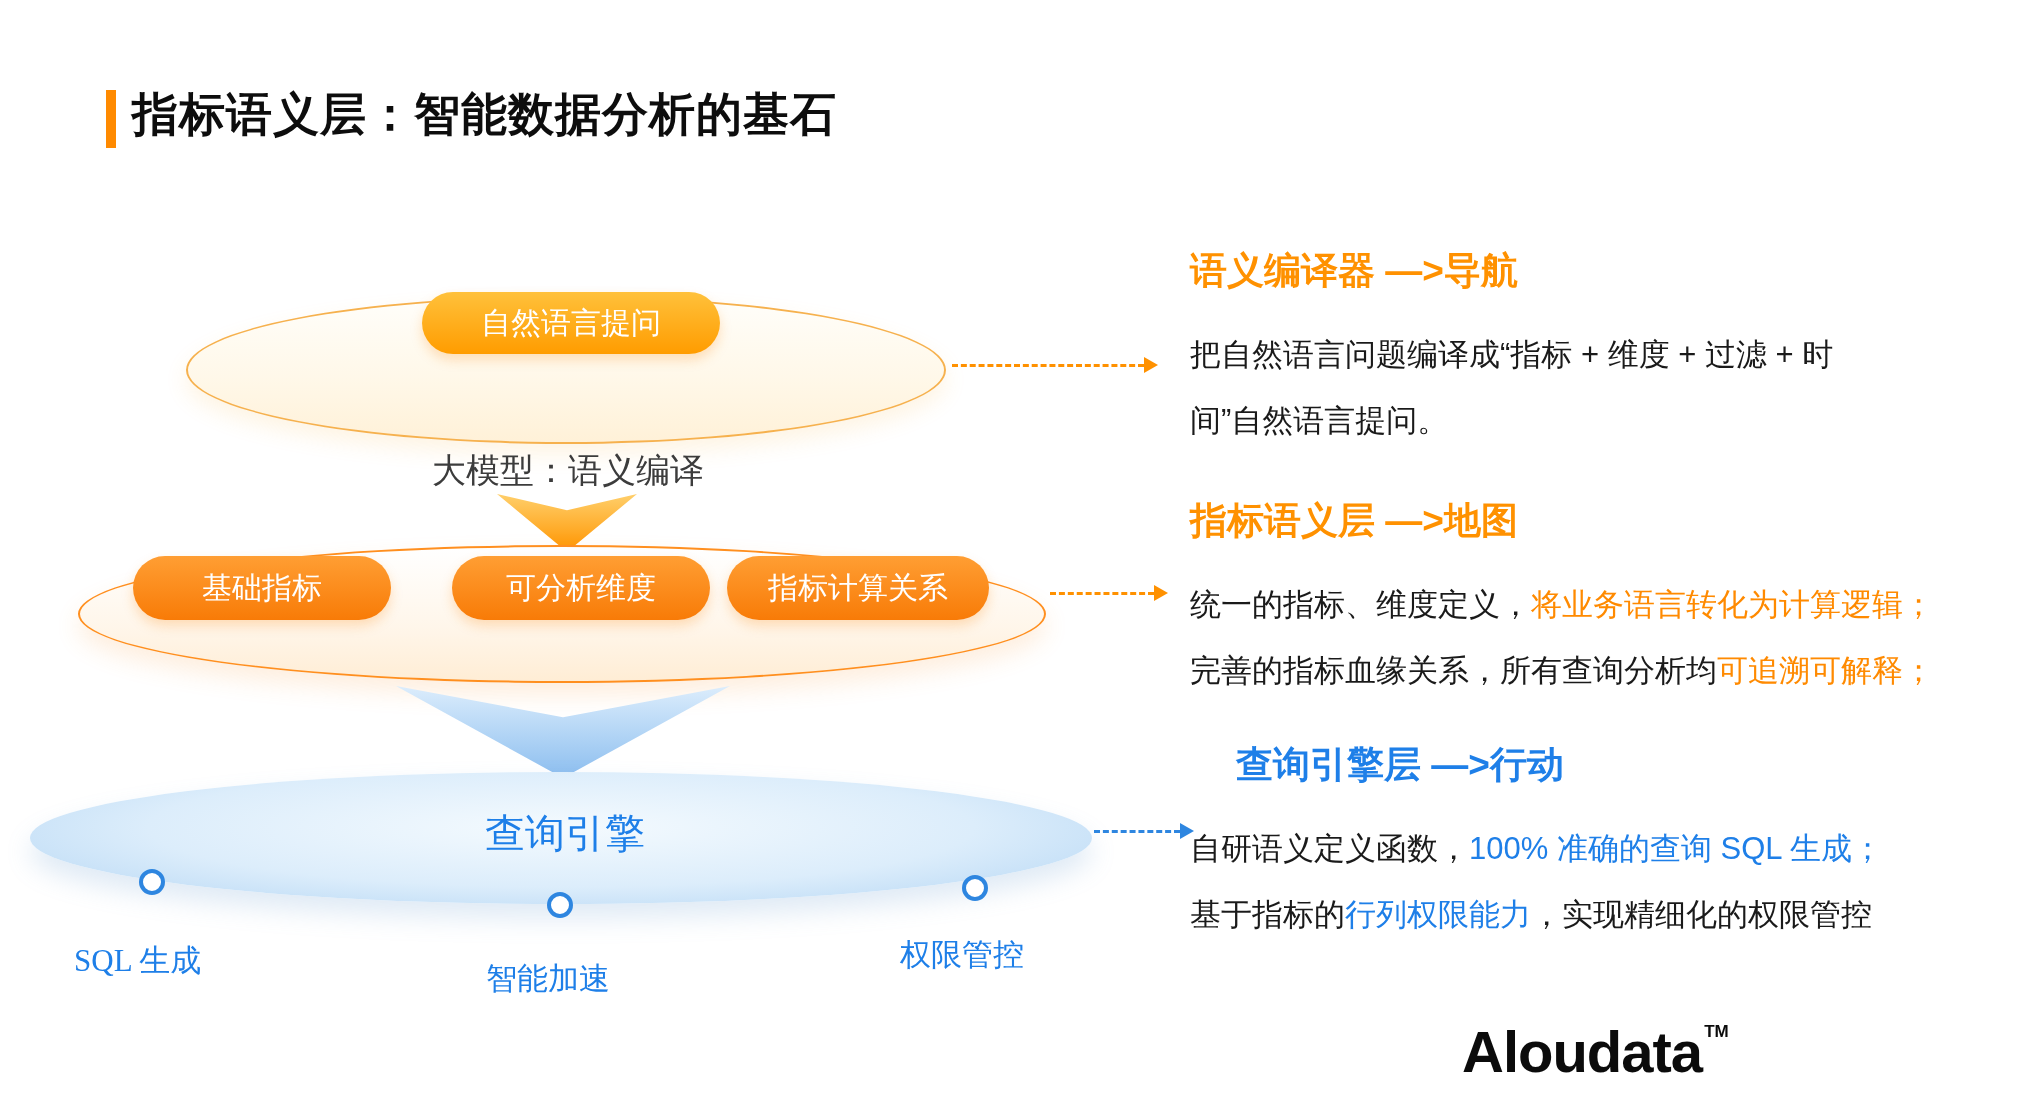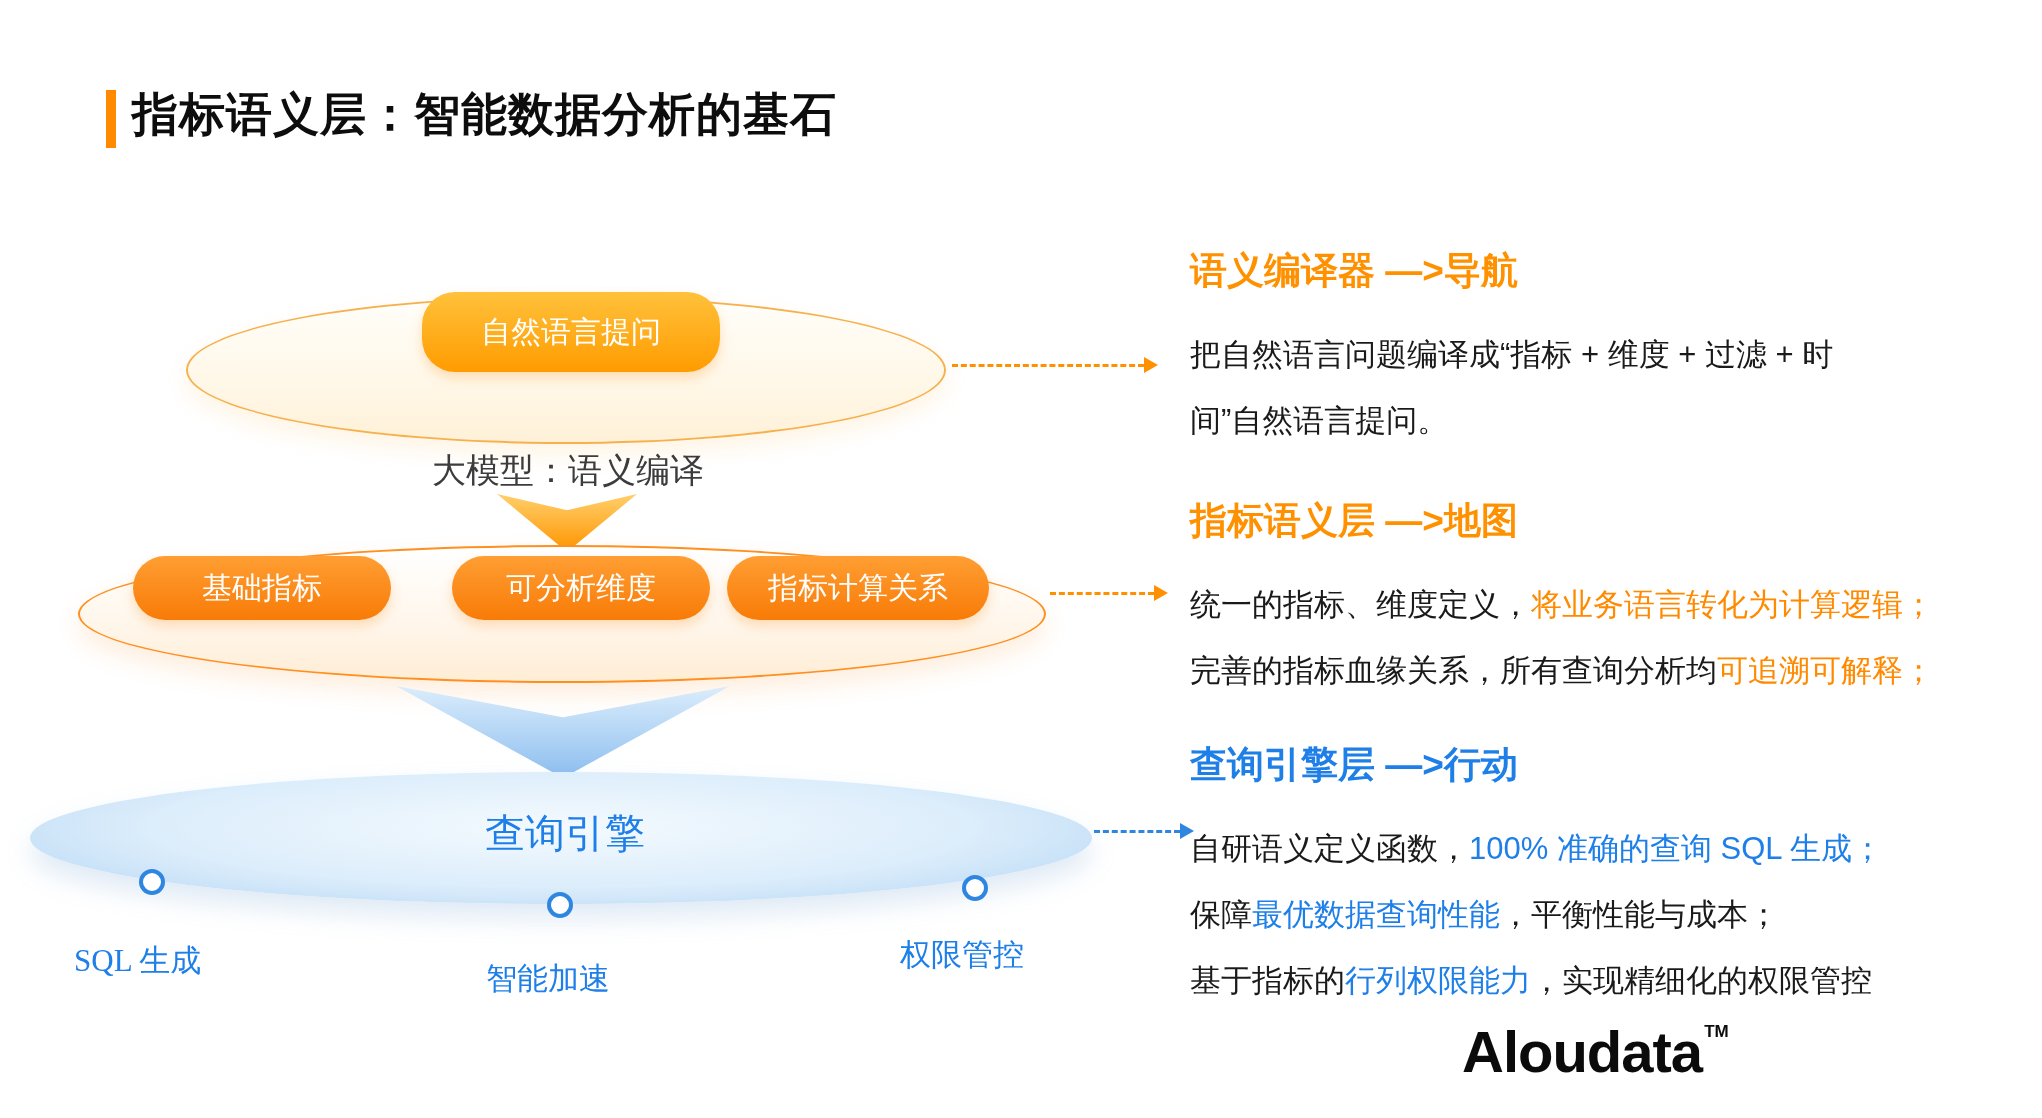--- a/index.html
+++ b/index.html
@@ -35,21 +35,21 @@
     background:radial-gradient(ellipse at 50% 42%, #F4FAFE 0%, #DCEDFB 55%, #AFD3F3 100%);
     box-shadow:0 14px 26px rgba(110,160,210,0.22);
   }
 
   
   .pill {
     position:absolute; display:flex; align-items:center; justify-content:center;
     color:#ffffff; font-size:30px; border-radius:33px; white-space:nowrap;
     box-shadow:0 6px 12px rgba(250,140,20,0.25);
   }
-  .pill-nl   { left:422px; top:292px; width:298px; height:80px; background:linear-gradient(180deg,#FFC13B,#FF9C00); }
+  .pill-nl   { left:422px; top:292px; width:298px; height:62px; background:linear-gradient(180deg,#FFC13B,#FF9C00); }
   .pill-m1   { left:133px; top:556px; width:258px; height:64px; background:linear-gradient(180deg,#FF9E33,#F87B07); }
   .pill-m2   { left:452px; top:556px; width:258px; height:64px; background:linear-gradient(180deg,#FF9E33,#F87B07); }
   .pill-m3   { left:727px; top:556px; width:262px; height:64px; background:linear-gradient(180deg,#FF9E33,#F87B07); }
 
   .model-label {
     position:absolute; left:318px; top:448px; width:500px; text-align:center;
     font-size:34px; color:#3c3c3c; white-space:nowrap;
   }
 
   
@@ -93,21 +93,21 @@
   .conn2 { left:1050px; top:584px; width:118px; color:#FF9100; }
   .conn3 { left:1094px; top:822px; width:100px; color:#2E86E0; }
 
   
   .section { position:absolute; left:1190px; width:818px; }
   .s1 { top:246px; }
   .s2 { top:496px; }
   .s3 { top:740px; }
   .sec-heading { font-size:37px; font-weight:bold; white-space:nowrap; }
   .hd-orange { color:#FF9100; }
-  .hd-blue   { color:#1E7FE8; }
+  .hd-blue   { color:#1E7FE8;margin-left:46px; }
   .sec-body { margin-top:26px; font-size:31px; line-height:66px; color:#1a1a1a; }
   .sec-body .line { white-space:nowrap; }
   .hl-orange { color:#FF8A00; }
   .hl-blue   { color:#1E7FE8; }
 
   
   .logo { position:absolute; left:1462px; top:1018px; color:#0b0b0b; white-space:nowrap; }
   .logo-text { font-size:58px; font-weight:bold; letter-spacing:-1px; }
   .logo-tm { font-size:17px; font-weight:bold; vertical-align:top; position:relative; top:4px; left:2px; }
 </style>
@@ -172,23 +172,20 @@
     </div>
   </div>
 
   <div class="section s3">
     <div class="sec-heading hd-blue">查询引擎层 —&gt;行动</div>
     <div class="sec-body">
       <div class="line">
         <span>自研语义定义函数，</span><span class="hl-blue">100% 准确的查询 SQL 生成；</span>
       </div>
       <div class="line">
-        <span>保障</span><span class="hl-blue">最优数据查询性能</span><span>，平衡性能与成本；</span>
-      </div>
-      <div class="line">
         <span>基于指标的</span><span class="hl-blue">行列权限能力</span><span>，实现精细化的权限管控</span>
       </div>
     </div>
   </div>
 
   <div class="logo">
     <span class="logo-text">Aloudata</span><span class="logo-tm">TM</span>
   </div>
 
 </div>

